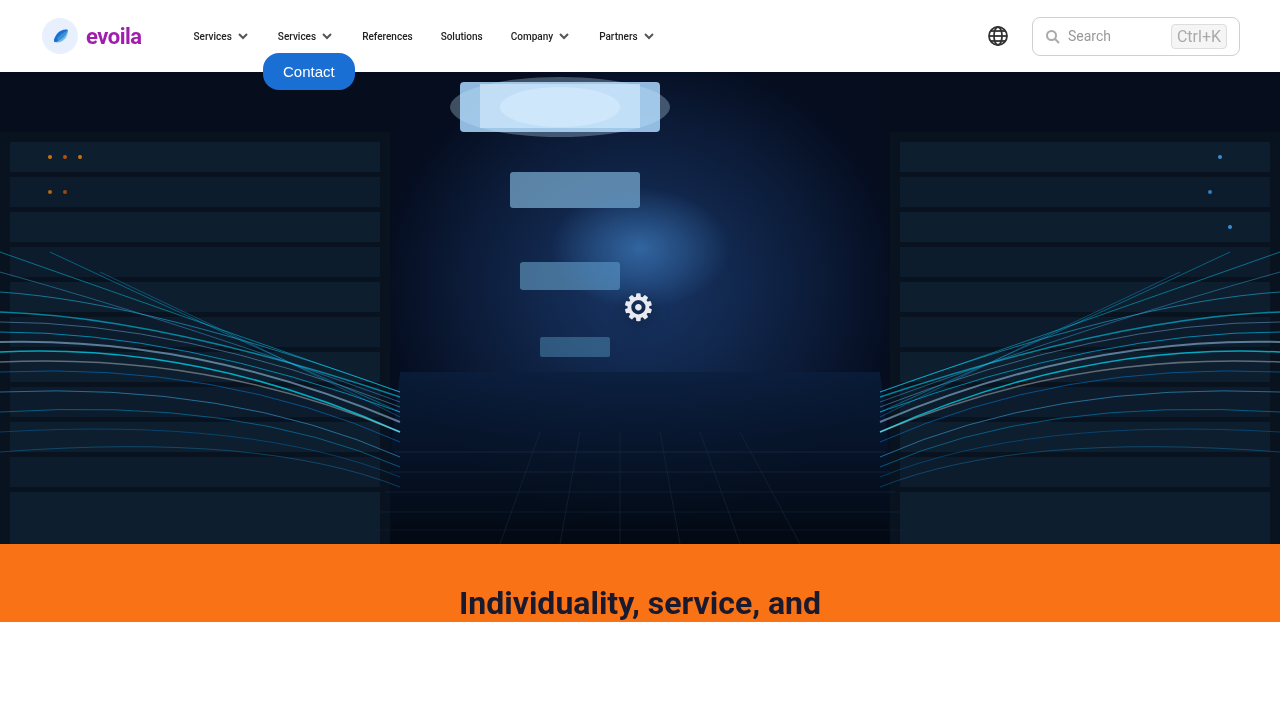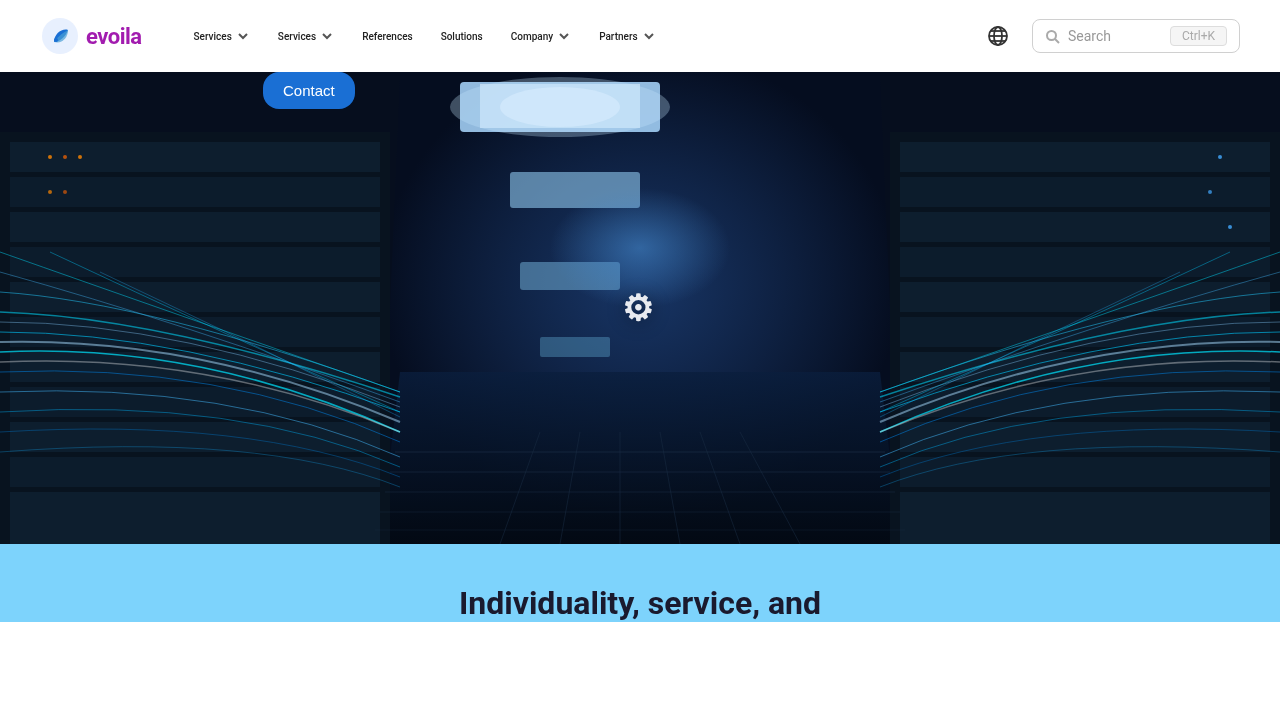--- a/index.html
+++ b/index.html
@@ -106,40 +106,40 @@
       width: 208px;
     }
 
     .search-placeholder {
       font-size: 14px;
       color: #999;
       flex: 1;
     }
 
     .search-shortcut {
-      font-size: 12px;
+      font-size: 16px;
       color: #aaa;
       background: #f5f5f5;
-      padding: 2px 11px;
+      padding: 2px 5px;
       border-radius: 4px;
       border: 1px solid #ddd;
     }
 
     .contact-btn {
       background: #1a6fd4;
       color: #fff;
       border: none;
       border-radius: 16px;
       padding: 10px 20px;
       font-size: 15px;
       font-weight: 500;
       cursor: pointer;
       position: absolute;
       left: 263px;
-      top: 72px;
+      top: 53px;
     }
 
     
     .hero {
       position: relative;
       width: 1280px;
       height: 472px;
       overflow: hidden;
       background: #0a1628;
     }
@@ -170,21 +170,21 @@
       gap: 12px;
     }
 
     .hero-icon-before {
       font-size: 36px;
       opacity: 0.9;
     }
 
     
     .below-hero {
-      background: #7dd3fc;
+      background: #f97316;
       padding: 40px 0 0;
       display: flex;
       justify-content: center;
     }
 
     .below-hero-title {
       font-size: 32px;
       font-weight: 700;
       color: #1a1a2e;
       text-align: center;

